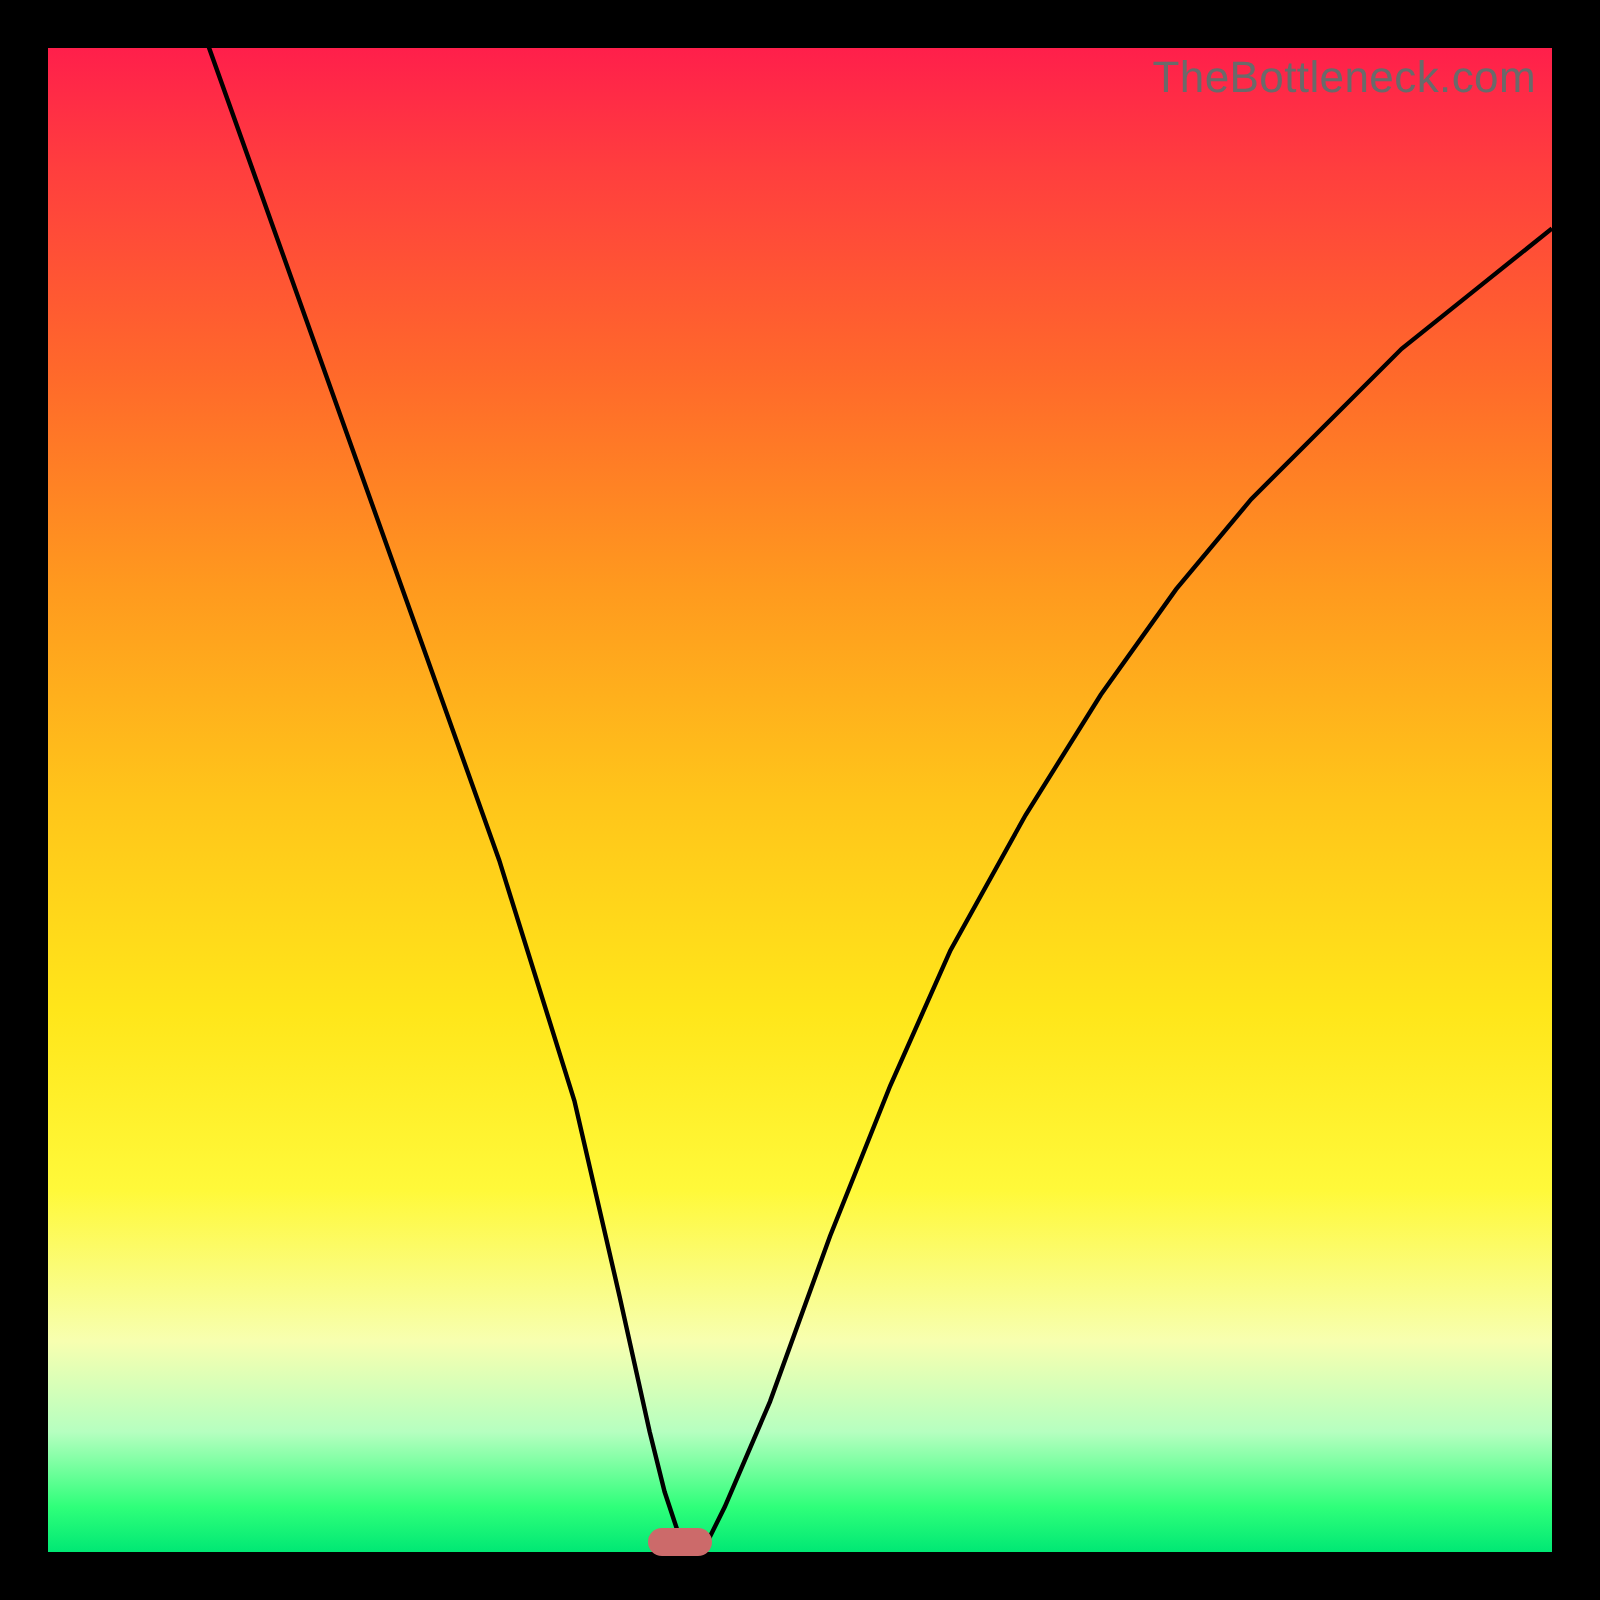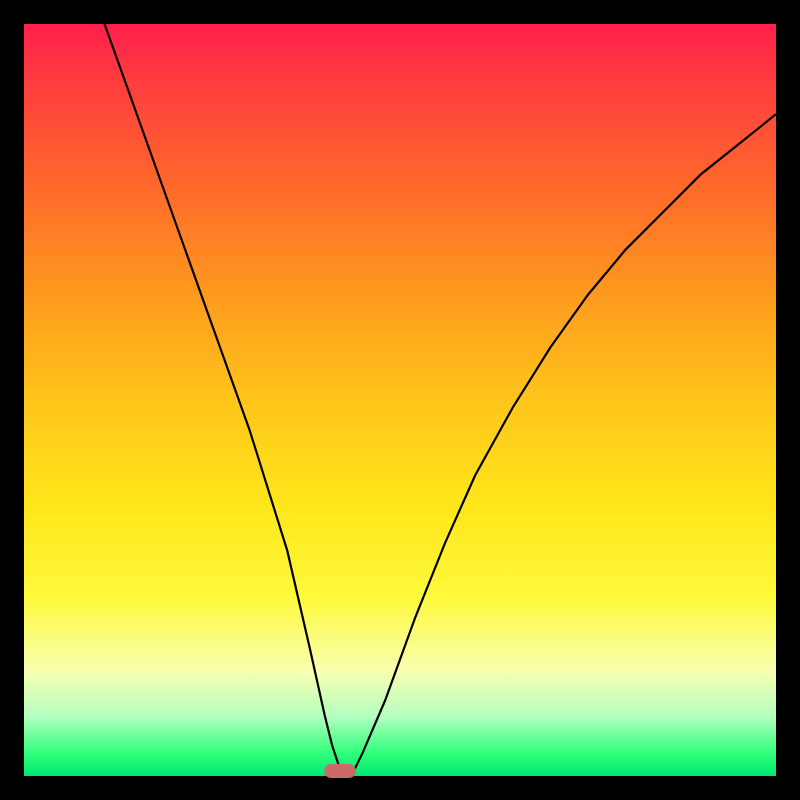--- a/index.html
+++ b/index.html
@@ -61,20 +61,21 @@
     border-radius: 8px;
     background: #cc6a6a;
     transform: translate(-50%, -50%);
   }
 </style>
 </head>
 <body>
 
 <div class="frame">
   <div class="plot">
+    <div class="watermark">TheBottleneck.com</div>
 
     <svg class="curve" viewBox="0 0 752 752" preserveAspectRatio="none">
       <path fill="none" stroke="#000" stroke-width="2.2" d="M0.0 -225.6 L37.6 -120.3 L75.2 -15.0 L112.8 90.2 L150.4 195.5 L188.0 300.8 L225.6 406.1 L263.2 526.4 L285.8 624.2 L300.8 691.8 L308.3 721.9 L315.8 744.5 L323.4 752.0 L330.9 744.5 L338.4 729.4 L361.0 676.8 L391.0 594.1 L421.1 518.9 L451.2 451.2 L488.8 383.5 L526.4 323.4 L564.0 270.7 L601.6 225.6 L639.2 188.0 L676.8 150.4 L714.4 120.3 L752.0 90.2"></path>
     </svg>
 
     <div class="marker" style="left: 315.84px; top: 747px; background: rgb(204, 106, 106);"></div>
   </div>
 </div>
 
 </body></html>

